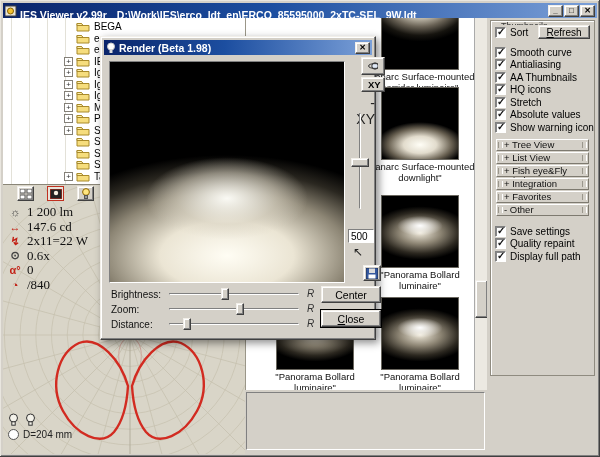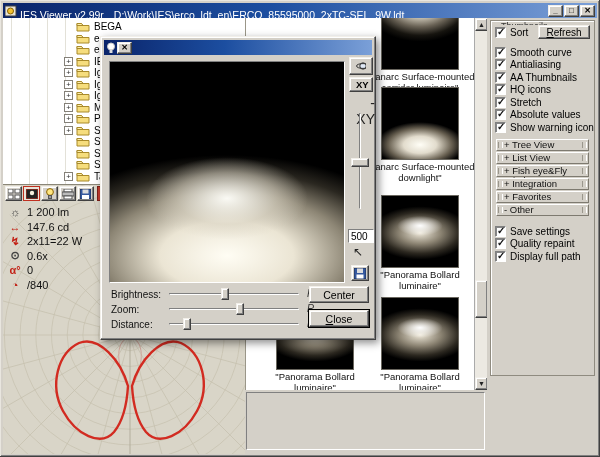--- a/index.html
+++ b/index.html
@@ -3,44 +3,44 @@
 <meta charset="utf-8">
 <style>
   html,body{margin:0;padding:0;background:#9a9a9a;}
   *{box-sizing:border-box;}
   .win{position:relative;width:600px;height:457px;background:#d4d0c8;overflow:hidden;
        font-family:"Liberation Sans",sans-serif;font-size:11px;color:#000;
        box-shadow:inset -1px -1px 0 #404040, inset 1px 1px 0 #e9e6df, inset -2px -2px 0 #808080, inset 2px 2px 0 #d4d0c8;}
   .abs{position:absolute;}
   
   .raised{background:#d4d0c8;border:1px solid;border-color:#f2efe9 #404040 #404040 #f2efe9;box-shadow:inset -1px -1px 0 #808080, inset 1px 1px 0 #fff;}
-  .btn{font-family:"Liberation Sans",sans-serif;font-size:10.5px;background:#d4d0c8;border:1px solid;border-color:#f2efe9 #404040 #404040 #f2efe9;box-shadow:inset -1px -1px 0 #808080, inset 1px 1px 0 #fff;cursor:default;}
+  .btn{font-family:"Liberation Sans",sans-serif;font-size:10.5px;background:#d4d0c8;border:1px solid;border-color:#f2efe9 #404040 #404040 #f2efe9;box-shadow:inset -1px -1px 0 #808080, inset 1px 1px 0 #fff;cursor:default;margin-left:12px;}
   
   .titlebar{left:3px;top:3px;width:594px;height:15px;background:linear-gradient(90deg,#0a246a,#1c4ea0 45%,#7ba0d8);display:flex;align-items:center;padding:0 2px;}
-  .titlebar .ttext{color:#fff;font-weight:normal;font-size:10.5px;white-space:nowrap;overflow:hidden;flex:1;margin-left:3px;margin-top:8px;}
+  .titlebar .ttext{color:#fff;font-weight:bold;font-size:10.5px;white-space:nowrap;overflow:hidden;flex:1;margin-left:3px;margin-top:8px;}
   .titlebar .path{margin-left:10px;}
   .winbtn{width:15px;height:12px;margin-left:1px;font-size:8px;line-height:10px;text-align:center;font-weight:bold;padding:0;}
   
   .tree-pane{left:3px;top:18px;width:242px;height:166px;background:#fff;overflow:hidden;}
   .guide{position:absolute;top:0;bottom:0;width:1px;background:#e3e1d8;}
   .trow{position:absolute;left:0;width:100%;height:11.5px;display:flex;align-items:center;white-space:nowrap;}
   .texp{width:9px;height:9px;margin-left:61px;border:1px solid #848078;background:#fff;font-size:8px;line-height:7px;text-align:center;color:#333;flex:none;}
   .tfold{margin-left:3px;flex:none;display:flex;}
   .tlabel{margin-left:4px;font-size:10px;}
   
   .polar-pane{left:3px;top:184px;width:242px;height:270px;background:#d9d5c8;border-top:1px solid #8a8678;overflow:hidden;}
   .plabel{position:absolute;left:127px;transform:translateX(-50%);font-size:9.5px;font-weight:bold;color:#3a382f;}
   .ptoolbar{left:2px;top:1px;display:flex;gap:1px;align-items:center;}
   .ptool{width:17px;height:15px;padding:1px;display:flex;align-items:center;justify-content:center;}
   .ptool.active{border-color:#c03020 #c03020 #c03020 #c03020;box-shadow:none;background:#e8e4da;}
   .pgrip{width:4px;height:15px;background:#c23b2e;border:1px solid #7e1f16;margin-left:2px;}
   .vrow{position:absolute;left:5px;height:14.5px;display:flex;align-items:center;gap:5px;white-space:nowrap;}
   .vglyph{width:14px;text-align:center;font-size:11px;font-weight:bold;color:#444;flex:none;}
   .vrow.red .vglyph{color:#c22015;}
-  .vtext{font-size:11px;color:#111;}
+  .vtext{font-size:13px;color:#111;font-family:Liberation Serif, serif;}
   .legend{left:5px;top:228px;}
   .legend .bulbs{display:flex;gap:6px;}
   .legend .drow{display:flex;align-items:center;gap:4px;margin-top:3px;font-size:10px;color:#222;}
   .dcircle{width:11px;height:11px;border-radius:50%;background:#fff;border:1px solid #555;}
   
   .thumb-pane{left:245px;top:18px;width:242px;height:372px;background:#fff;border-left:1px solid #9a9688;overflow:hidden;}
   .thumb{position:absolute;width:110px;}
   .timg{width:78px;height:73px;margin:0 auto;border:1px solid #6a675f;background:#000;}
   .tcap{position:absolute;top:75px;left:0;width:110px;text-align:center;font-size:9.5px;line-height:10.5px;color:#111;}
   .t-corridor .timg{background:radial-gradient(ellipse 85% 62% at 50% 8%, #fffef6 0%, #d9d3c3 28%, #6a6356 52%, #16140f 72%, #000 86%),#000;}
@@ -369,20 +369,40 @@
         <div class="vrow red" style="top: 78px;">
           <span class="vglyph">α°</span>
           <span class="vtext">0</span>
         </div>
         <div class="vrow red" style="top: 92.5px;">
           <span class="vglyph">◔</span>
           <span class="vtext">/840</span>
         </div>
       </div>
 
+    <div class="abs legend">
+      <div class="bulbs">
+        <span>
+            <svg width="11" height="13">
+              <circle cx="5.5" cy="5" r="4" fill="#f4f2ea" stroke="#333"></circle>
+              <rect x="3.8" y="8.8" width="3.4" height="3.4" fill="#f4f2ea" stroke="#333"></rect>
+            </svg>
+          </span>
+        <span>
+            <svg width="11" height="13">
+              <circle cx="5.5" cy="5" r="4" fill="#f4f2ea" stroke="#333"></circle>
+              <rect x="3.8" y="8.8" width="3.4" height="3.4" fill="#f4f2ea" stroke="#333"></rect>
+            </svg>
+          </span>
+      </div>
+      <div class="drow">
+        <span class="dcircle"></span>
+        <span>D=204 mm</span>
+      </div>
+    </div>
   </div>
 
   <div class="abs thumb-pane">
     <div>
 
     <div class="thumb t-corridor" style="left: 119px; top: -21px;">
           <div class="timg"></div>
           <div class="tcap">"Panarc Surface-mounted corridor luminaire"</div>
         </div>
         <div class="thumb t-downlight" style="left: 119px; top: 69px;">
@@ -534,20 +554,21 @@
   </div>
 
   <div class="abs dialog">
     <div class="dtitle">
       <span>
           <svg width="10" height="12">
             <circle cx="5" cy="4.5" r="3.5" fill="#fff" stroke="#ccc"></circle>
             <rect x="3.5" y="8" width="3" height="3" fill="#ddd"></rect>
           </svg>
         </span>
+      <span class="dtext">Render (Beta 1.98)</span>
       <button class="btn winbtn">✕</button>
     </div>
 
     <div class="abs canvas"></div>
 
     <button class="btn abs rc" style="top:20px;height:18px;display:flex;align-items:center;justify-content:center;">
       <svg width="14" height="12">
           <circle cx="7" cy="6" r="3.2" fill="#dfe8f5" stroke="#333"></circle>
           <ellipse cx="7" cy="6" rx="6.5" ry="2.4" fill="none" stroke="#333"></ellipse>
         </svg>

